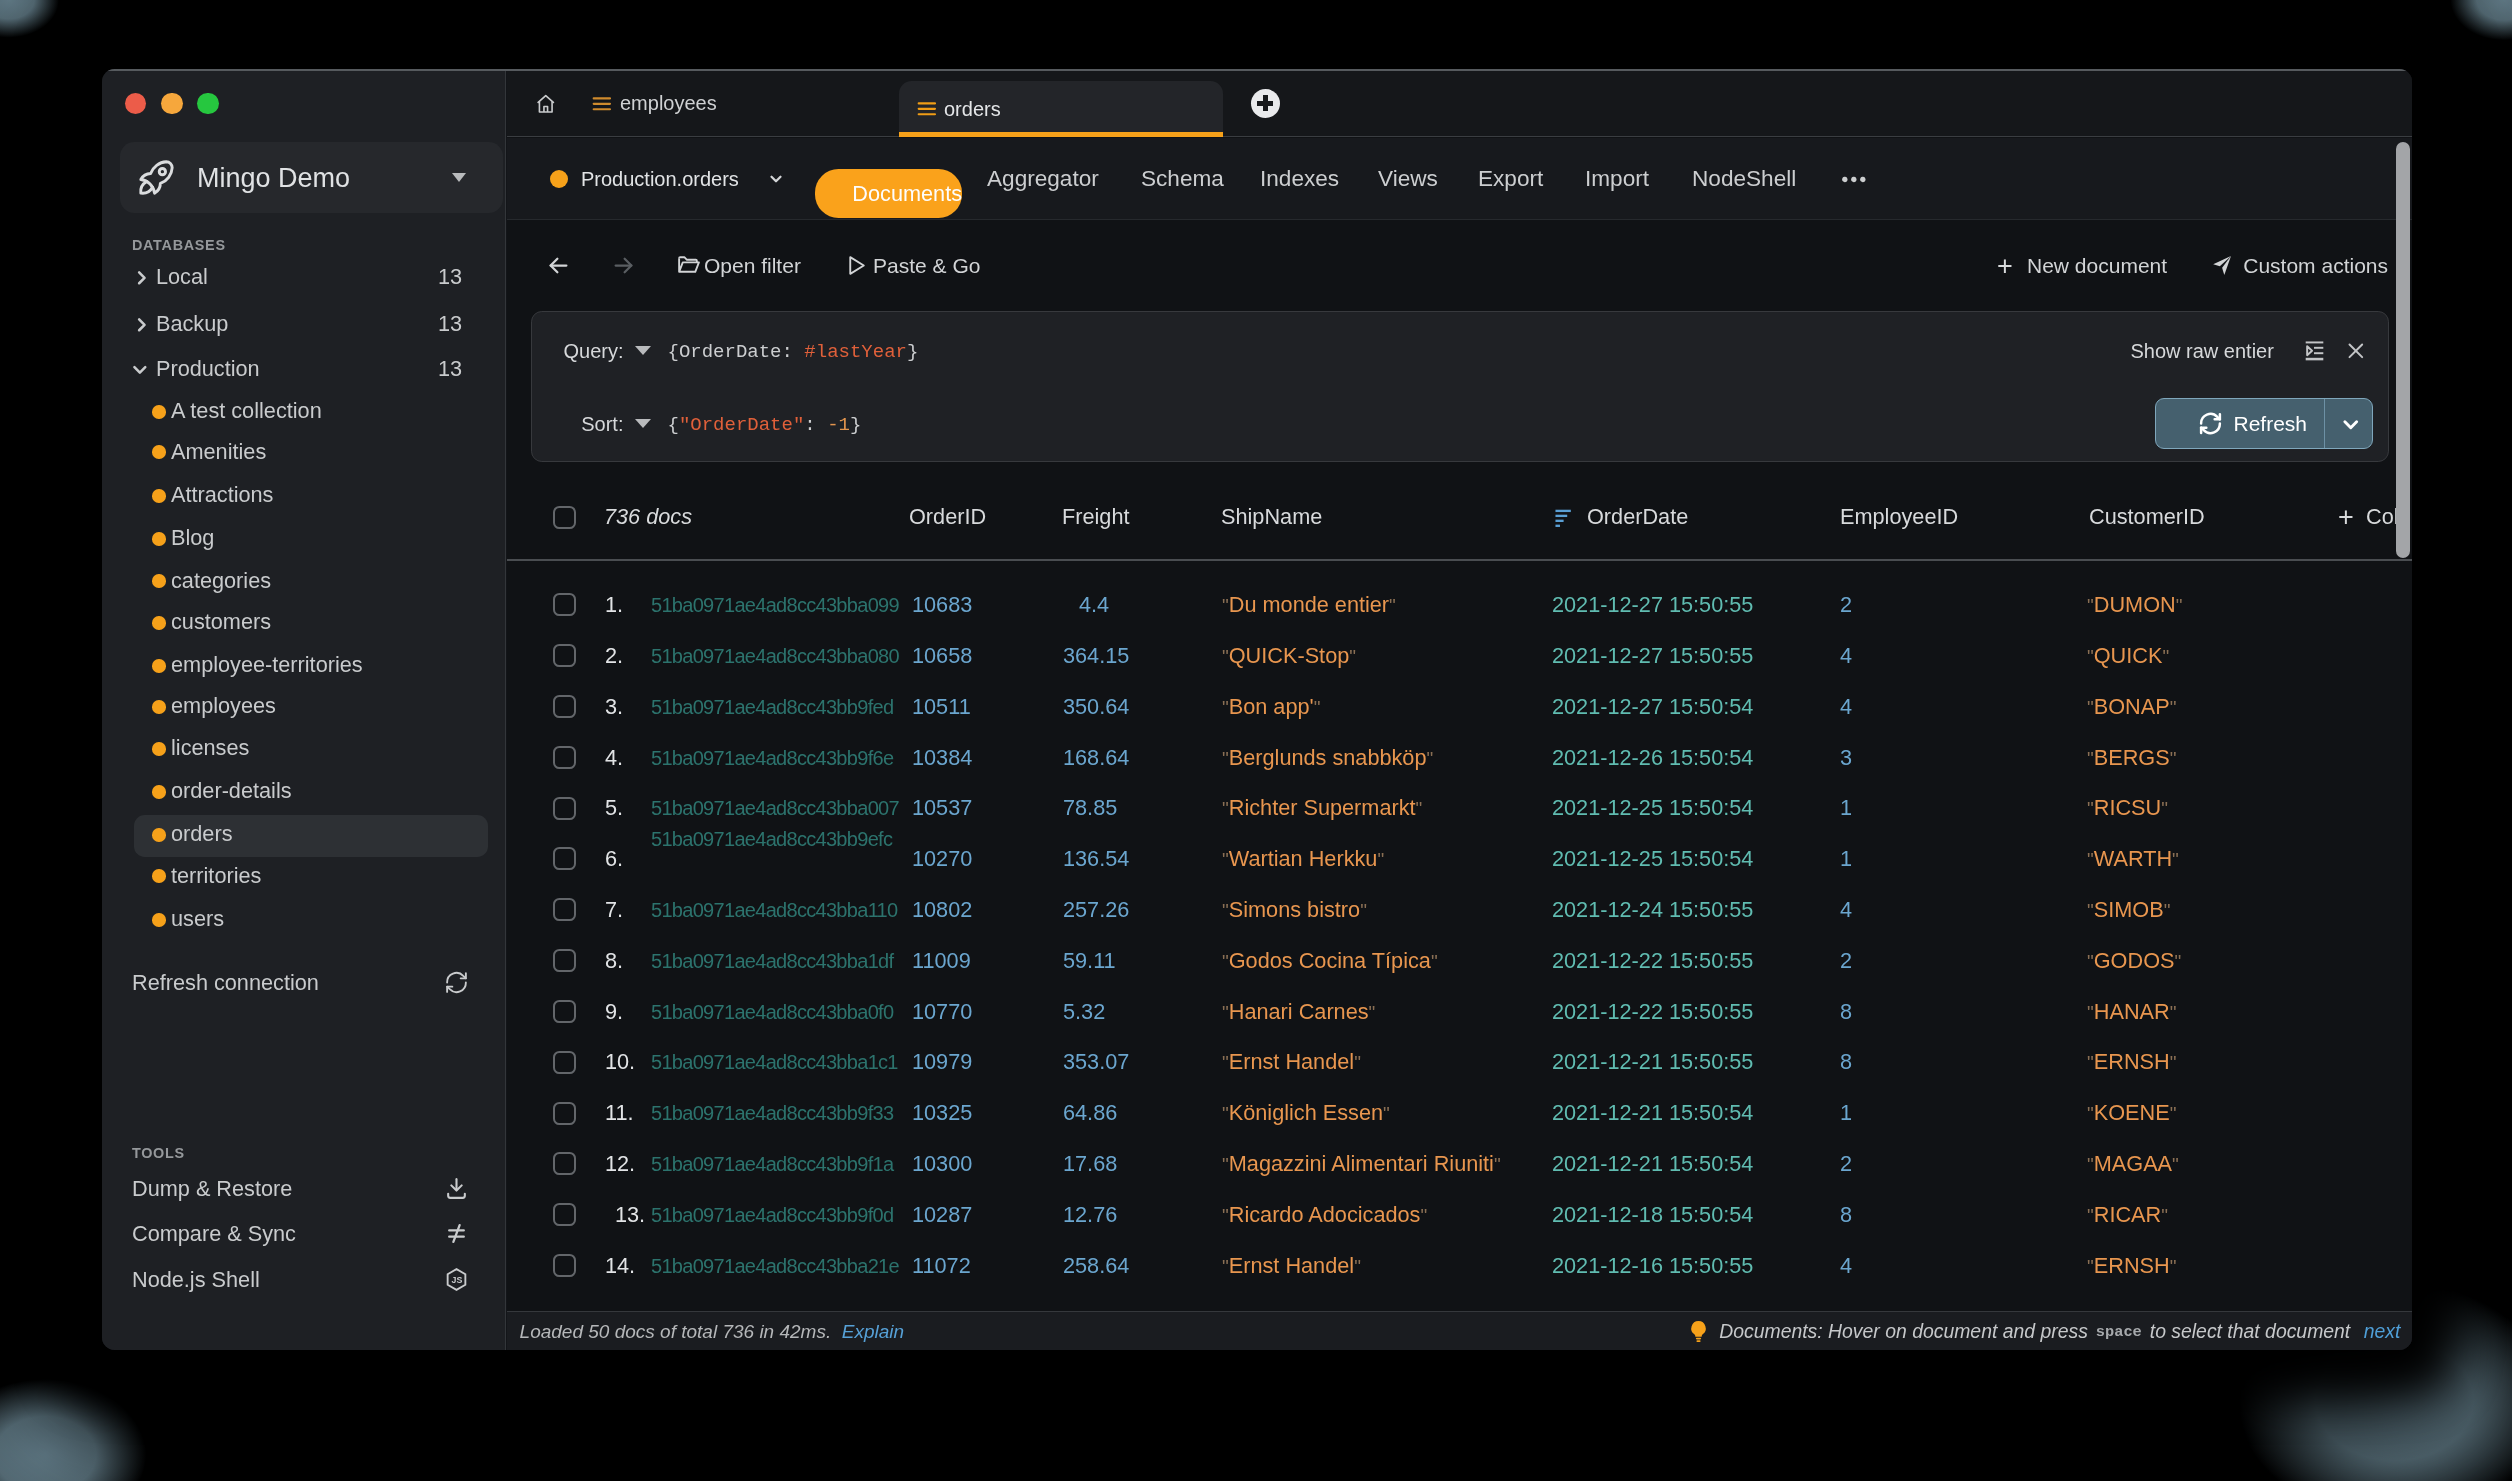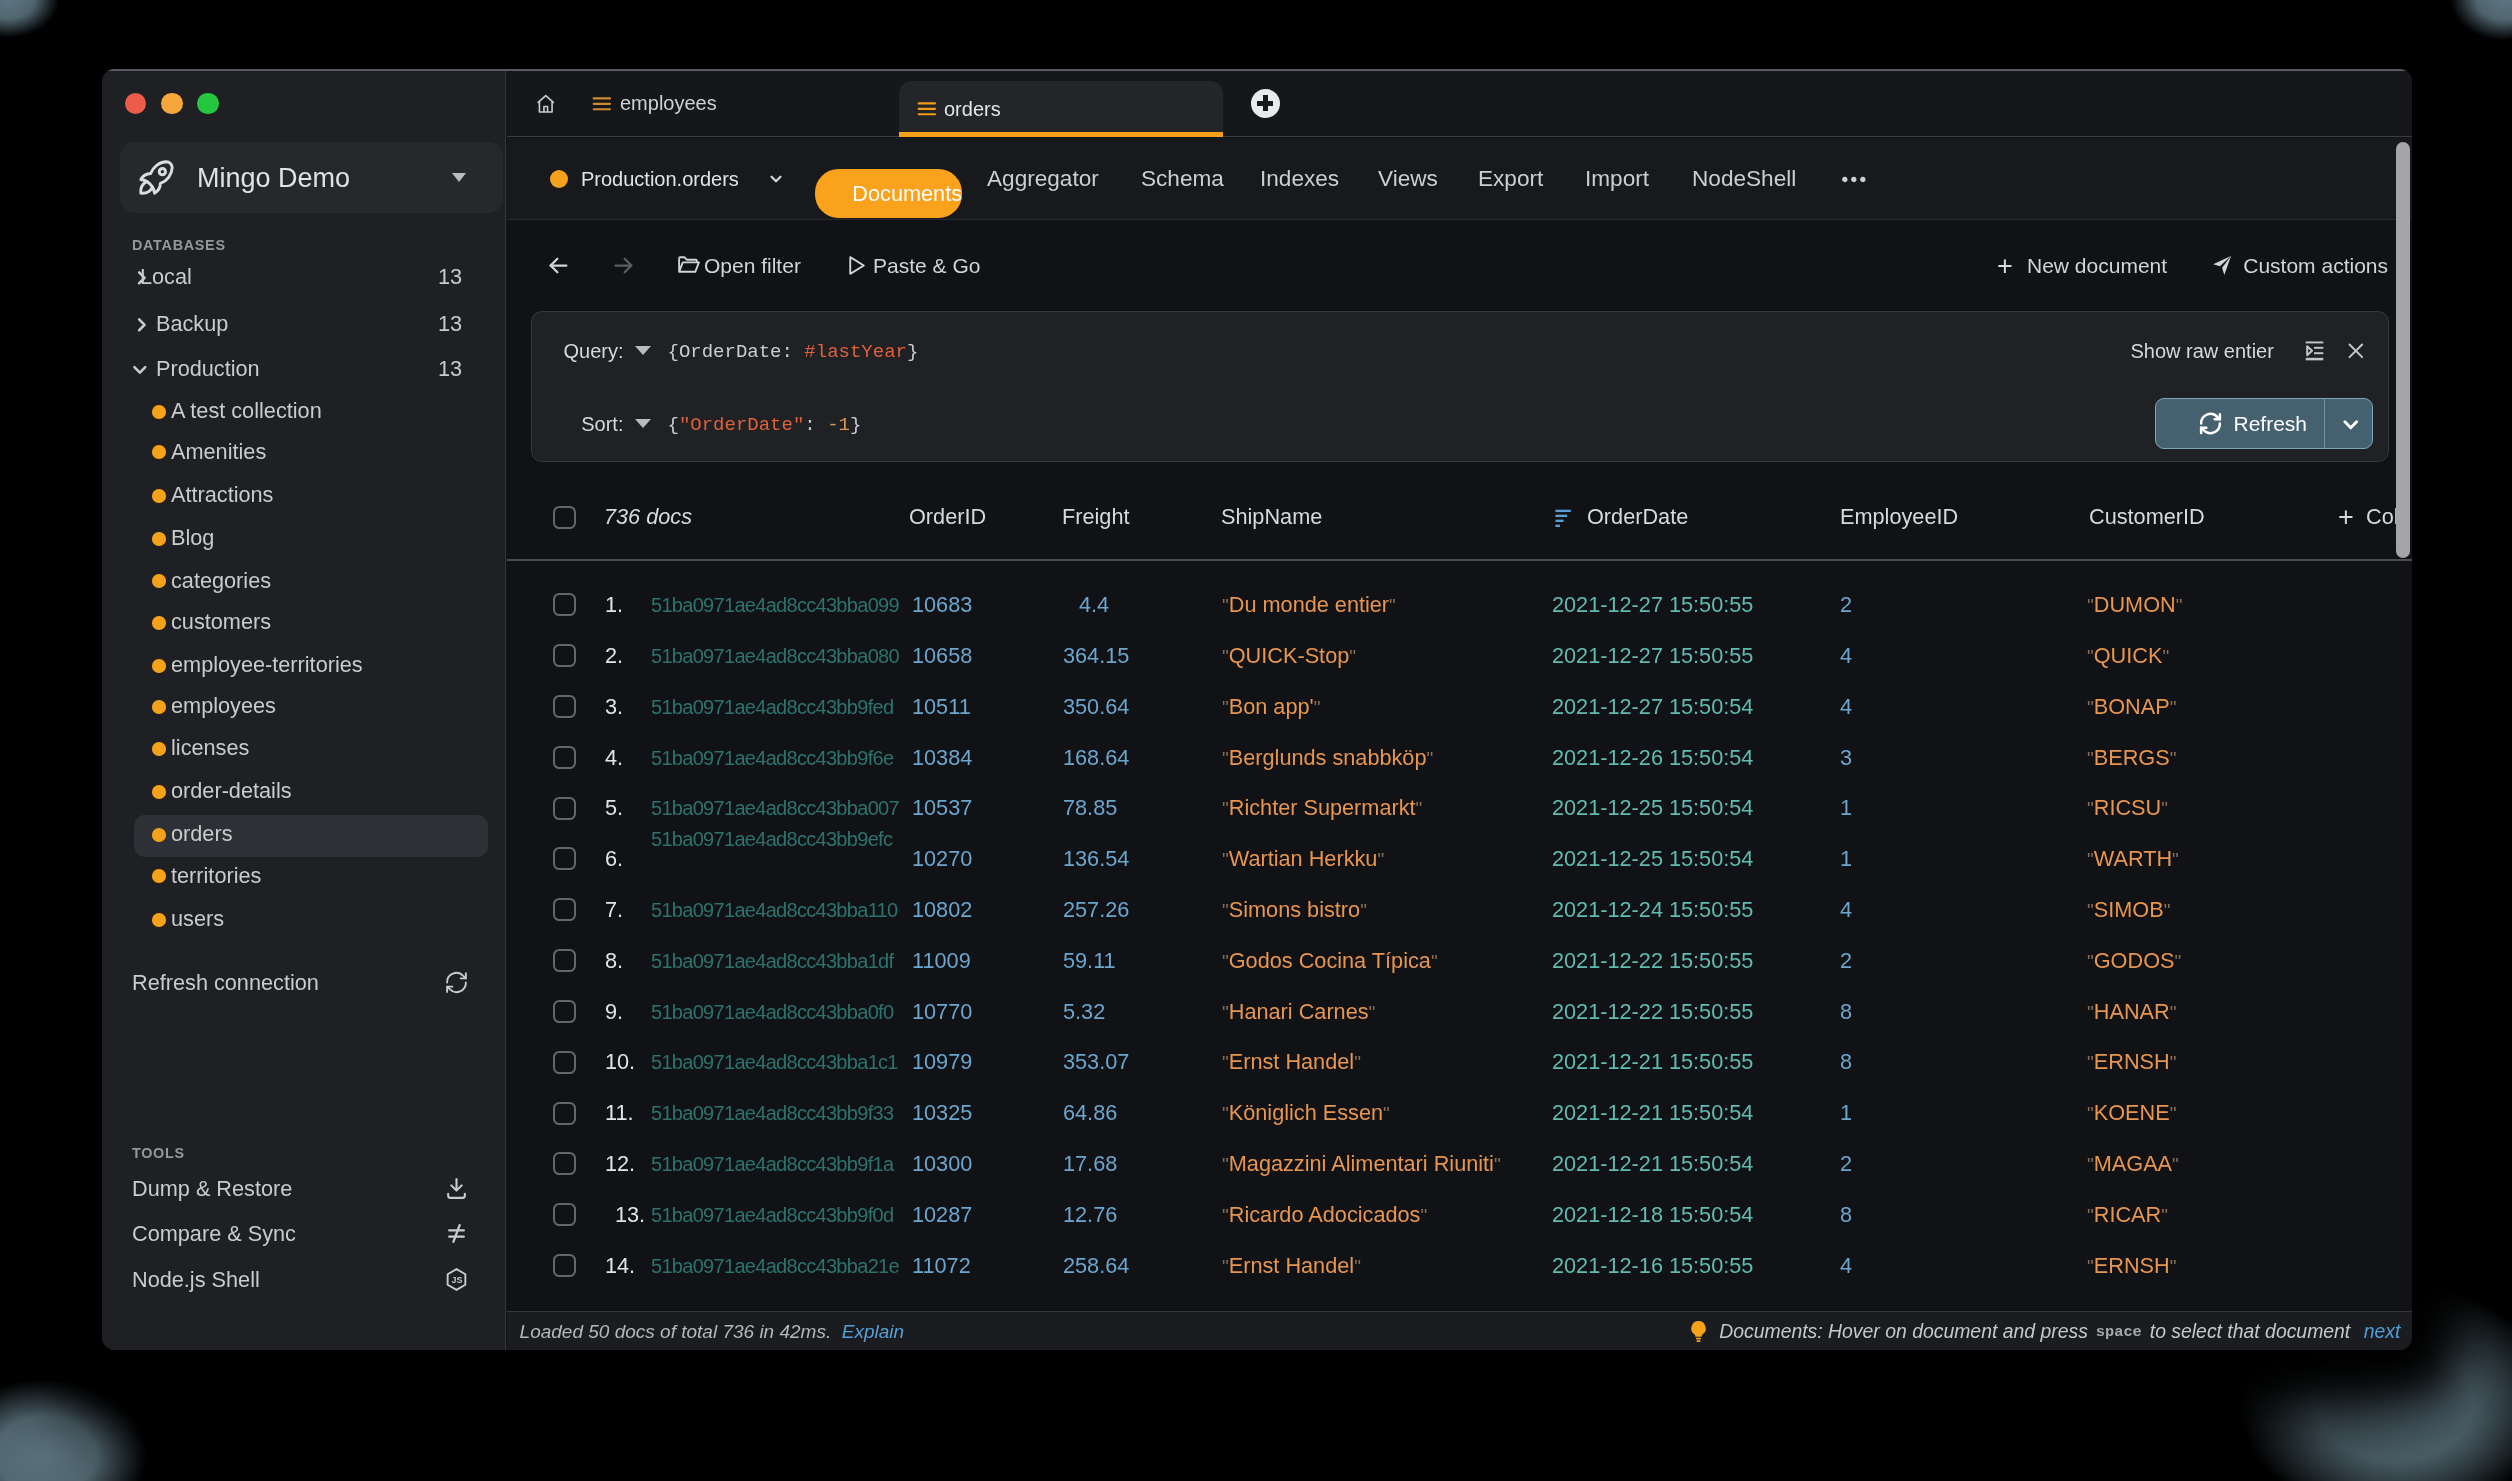--- a/index.html
+++ b/index.html
@@ -95,21 +95,21 @@
         <circle cx="15" cy="9" r="1.6"></circle>
       </svg>
       <div class="mingotxt">Mingo Demo</div>
       <div class="caret" style="left:332px; top:31px;"></div>
     </div>
     <div class="seclabel" style="top:168px;">DATABASES</div>
 
     <svg class="abs" style="left:29px;top:198px" width="21.7" height="21.7" viewBox="0 0 24 24" fill="none" stroke="#c9cbcd" stroke-width="2.8" stroke-linecap="round" stroke-linejoin="round">
         <path d="M9 6l6 6-6 6"></path>
       </svg>
-    <div class="sideitem" style="left:38px;top:208px;transform:translateY(-50%)">Local</div>
+    <div class="sideitem" style="left:54px;top:208px;transform:translateY(-50%)">Local</div>
     <div class="cnt" style="top:208px;transform:translateY(-50%)">13</div>
 
     <svg class="abs" style="left:29px;top:245px" width="21.7" height="21.7" viewBox="0 0 24 24" fill="none" stroke="#c9cbcd" stroke-width="2.8" stroke-linecap="round" stroke-linejoin="round">
         <path d="M9 6l6 6-6 6"></path>
       </svg>
     <div class="sideitem" style="left:54px;top:255px;transform:translateY(-50%)">Backup</div>
     <div class="cnt" style="top:255px;transform:translateY(-50%)">13</div>
 
     <svg class="abs" style="left:27px;top:290px" width="21.7" height="21.7" viewBox="0 0 24 24" fill="none" stroke="#c9cbcd" stroke-width="2.8" stroke-linecap="round" stroke-linejoin="round">
         <path d="M6 9l6 6 6-6"></path>

